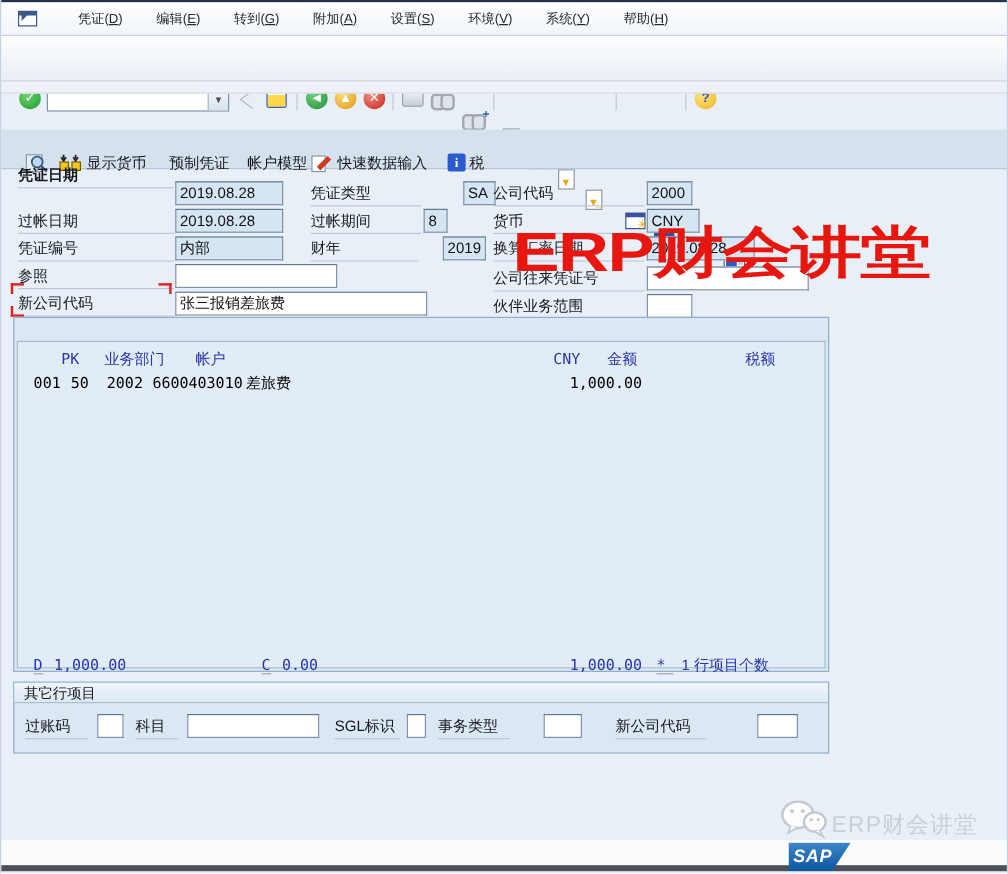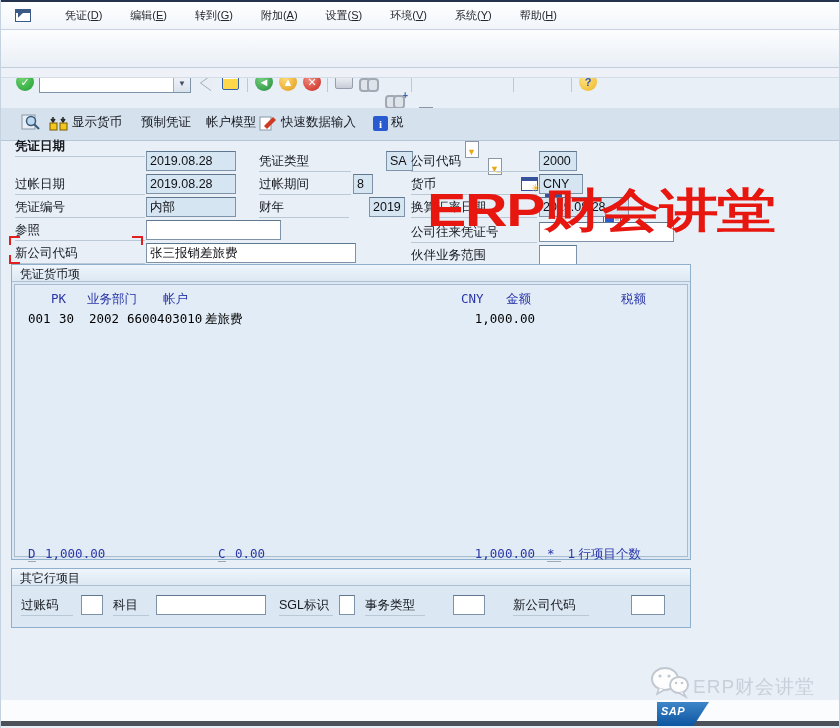--- a/index.html
+++ b/index.html
@@ -51,21 +51,21 @@
   .icn-customize::after{content:"";position:absolute;right:1px;top:2px;width:4px;height:8px;background:#c9cedb;}
   
   .band{position:absolute;left:0;top:68px;width:840px;height:10px;background:#eef2f8;border-bottom:1px solid #d4dce6;}
   
   .titlebar{position:absolute;left:0;top:78px;width:840px;height:30px;
             background:linear-gradient(#dfe9f4,#a9c3de);border-bottom:1px solid #8fa9c4;
             display:flex;align-items:center;}
   .titlebar .t{margin-left:30px;font-size:15px;font-weight:bold;font-style:italic;color:#101018;letter-spacing:1px;}
   
   .apptb{position:absolute;left:0;top:108px;width:840px;height:33px;background:#d5e2ee;border-bottom:1px solid #b6c6d6;}
-  .apptb .ab{position:absolute;top:6px;display:flex;align-items:flex-end;gap:3px;font-size:12.5px;color:#16181f;cursor:default;}
+  .apptb .ab{position:absolute;top:20px;display:flex;align-items:flex-start;gap:3px;font-size:12.5px;color:#16181f;cursor:default;}
   .taxicn{width:15px;height:15px;background:#2a5ad0;color:#fff;font-weight:bold;font-size:11px;
           display:flex;align-items:center;justify-content:center;border-radius:2px;font-family:"Liberation Serif",serif;}
   
   .flabel{position:absolute;font-size:12.5px;color:#16181f;border-bottom:1px solid #bac8d6;height:19px;}
   .fin{position:absolute;height:20px;border:1px solid #7e93a8;border-top-color:#60788f;
        font-size:12.5px;color:#101015;padding:0 3px;outline:none;font-family:"Liberation Sans","DejaVu Sans",sans-serif;}
   .filled{background:#d6e5f2;}
   .empty{background:#ffffff;}
   
   .cornerbox{position:absolute;pointer-events:none;}
@@ -84,21 +84,21 @@
   .panel .pinner{position:absolute;left:2px;right:2px;top:19px;bottom:2px;background:#e2ecf6;border:1px solid #a9bccd;}
   .mono{font-family:"DejaVu Sans Mono","Liberation Mono",monospace;}
   .bluetxt{color:#2a35a8;}
   .gridhead{position:absolute;font-size:12.5px;white-space:pre;}
   .u{border-bottom:1px solid #9aa8b8;}
   
   .footer-strip{position:absolute;left:0;top:700px;width:840px;height:21px;background:#fbfcfd;}
   .darkline{position:absolute;left:0;top:721px;width:840px;height:5px;background:#4c5058;}
   .saplogo{position:absolute;left:656px;top:702px;width:52px;height:24px;z-index:50;
            background:linear-gradient(#3e86c8,#0c55a0);clip-path:polygon(0 0,100% 0,70% 100%,0 100%);
-           color:#fff;font-weight:bold;font-style:italic;font-size:11px;padding:3px 0 0 4px;letter-spacing:0.5px;}
+           color:#fff;font-weight:bold;font-style:italic;font-size:15px;padding:3px 0 0 4px;letter-spacing:0.5px;}
   .wm-footer{position:absolute;left:692px;top:674px;font-size:19px;color:#c9cfd8;letter-spacing:1px;z-index:45;}
   .wechat{position:absolute;left:648px;top:666px;z-index:45;}
 </style>
 </head>
 <body>
 
 <div class="window">
   <div class="topline"></div>
 
   <div class="menubar">
@@ -226,33 +226,32 @@
   <span class="flabel" style="left:410px;top:199px;width:126px;">换算汇率日期</span>
   <input class="fin filled" style="left: 538px; top: 197px; width: 90px;" readonly="" value="2019.08.28">
   <span class="flabel" style="left:410px;top:224px;width:126px;">公司往来凭证号</span>
   <input class="fin empty" style="left: 538px; top: 222px; width: 135px;" value="">
   <span class="flabel" style="left:410px;top:247px;width:126px;">伙伴业务范围</span>
   <input class="fin empty" style="left: 538px; top: 245px; width: 38px;" value="">
 
   <div class="wm-red">ERP财会讲堂</div>
 
   <div class="panel" style="left:10px;top:264px;width:680px;height:296px;">
-    <div class="phead">凭证货币项</div>
     <div class="pinner">
 
       <span class="gridhead mono bluetxt" style="left:36px;top:6px;">PK</span>
       <span class="gridhead bluetxt" style="left:72px;top:6px;">业务部门</span>
       <span class="gridhead bluetxt" style="left:148px;top:6px;">帐户</span>
       <span class="gridhead mono bluetxt" style="left:446px;top:6px;">CNY</span>
       <span class="gridhead bluetxt" style="left:491px;top:6px;">金额</span>
       <span class="gridhead bluetxt" style="left:606px;top:6px;">税额</span>
 
       <div style="position:absolute;left:0;top:26px;width:100%;height:17px;">
         <span class="gridhead mono" style="left:13px;top:0;">001</span>
-        <span class="gridhead mono" style="left:44px;top:0;">30</span>
+        <span class="gridhead mono" style="left:44px;top:0;">50</span>
         <span class="gridhead mono" style="left:74px;top:0;">2002</span>
         <span class="gridhead mono" style="left:112px;top:0;">6600403010</span>
         <span class="gridhead" style="left:190px;top:0;">差旅费</span>
         <span class="gridhead mono" style="left:410px;top:0;width:110px;text-align:right;">1,000.00</span>
       </div>
 
       <div style="position:absolute;left:0;top:261px;width:100%;height:18px;">
         <span class="gridhead mono bluetxt u" style="left:13px;top:0;">D</span>
         <span class="gridhead mono bluetxt" style="left:30px;top:0;">1,000.00</span>
         <span class="gridhead mono bluetxt u" style="left:203px;top:0;">C</span>

